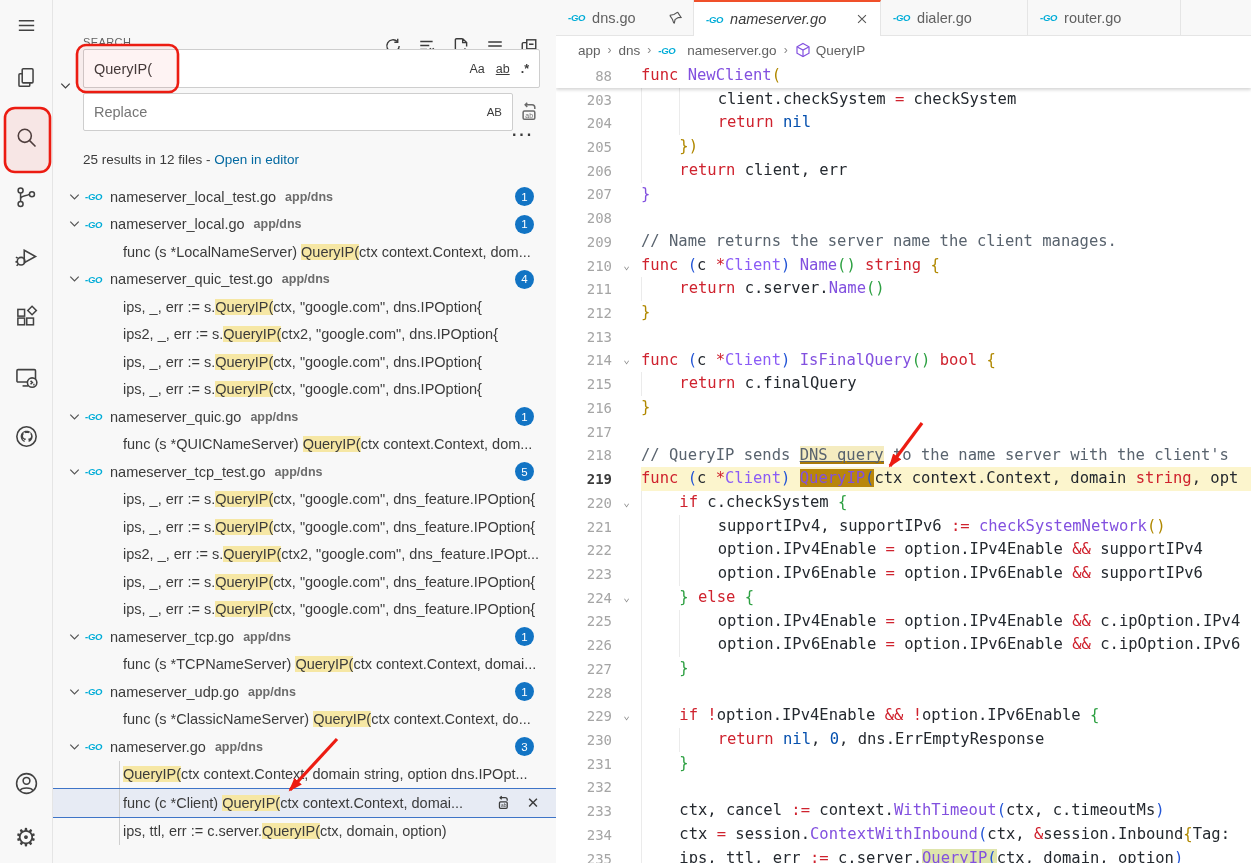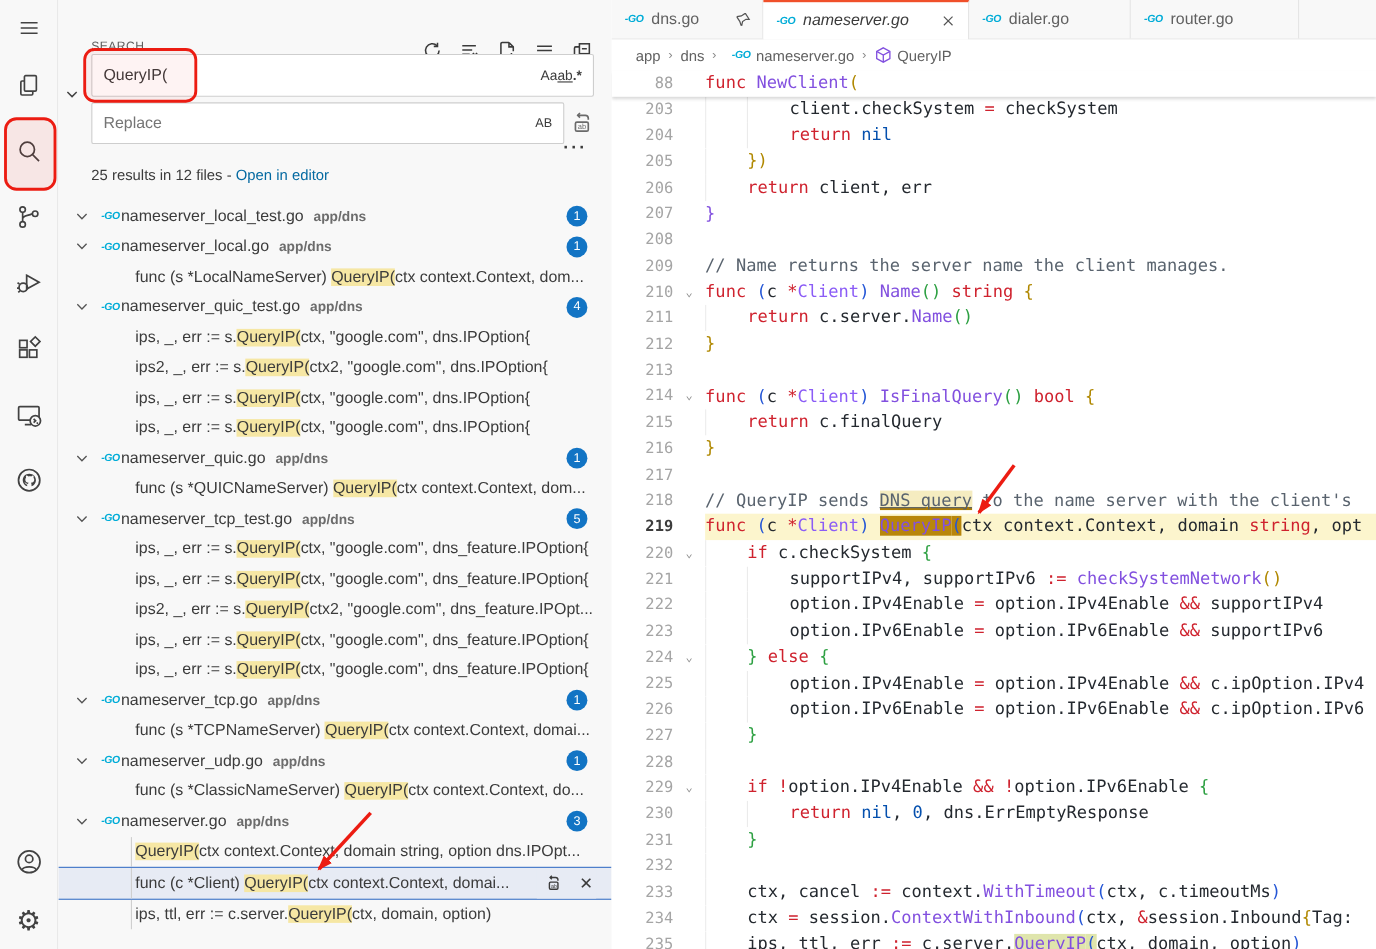--- a/index.html
+++ b/index.html
@@ -22,39 +22,39 @@
   .sb-title{font-size:11px;letter-spacing:.4px;color:#5f5f5f;flex:1;}
   .sb-tools{display:flex;gap:15px;align-items:center;}
   .sb-tools .tico{width:19px;height:19px;display:flex;align-items:center;justify-content:center;}
   .sb-tools svg{stroke:#3b3b3b;fill:none;stroke-width:1.25;}
 
   .tgl-replace{position:absolute;left:5px;top:78px;width:16px;height:16px;color:#424242;}
   .searchbox{position:absolute;top:49px;left:30px;width:455px;height:37px;background:#fff;
              border:1px solid #cecece;border-radius:2px;display:flex;align-items:center;}
   .searchbox input{border:none;outline:none;flex:1;font-size:14.5px;color:#3b3b3b;
              padding:0 6px 0 10px;font-family:"Liberation Sans",sans-serif;background:transparent;}
-  .inbox-icons{display:flex;align-items:center;padding-right:10px;font-size:12.5px;color:#3b3b3b;}
+  .inbox-icons{display:flex;align-items:center;gap:11px;padding-right:10px;font-size:12.5px;color:#3b3b3b;}
   .inbox-icons .oico{cursor:pointer;}
   .ww u{text-decoration-thickness:1px;}
   .replacebox{position:absolute;top:93px;left:30px;width:428px;height:36px;background:#fff;
              border:1px solid #cecece;border-radius:2px;display:flex;align-items:center;}
   .replacebox input{border:none;outline:none;flex:1;font-size:14.5px;color:#818181;
              padding:0 6px 0 10px;font-family:"Liberation Sans",sans-serif;background:transparent;}
   .repl-all{position:absolute;top:100px;left:466px;width:22px;height:22px;opacity:.75;}
   .more-dots{position:absolute;top:126px;right:22px;font-size:16px;letter-spacing:2px;color:#3b3b3b;font-weight:700;}
   .summary{position:absolute;top:152px;left:30px;font-size:13.5px;color:#3b3b3b;}
   .summary a{color:#0369a1;text-decoration:none;}
 
   
   .tree{position:absolute;top:183px;left:0;right:0;bottom:0;overflow:hidden;}
   .trow{height:27.5px;display:flex;align-items:center;white-space:nowrap;overflow:hidden;position:relative;font-size:14.5px;color:#3b3b3b;}
   .frow{padding-left:14px;}
   .frow .chev{width:18px;height:16px;flex:0 0 18px;color:#555;}
   .goico{font-style:italic;font-weight:800;font-size:9.5px;color:#00acd7;letter-spacing:-.3px;
-         flex:0 0 24px;text-align:right;}
+         flex:0 0 24px;text-align:left;}
   .goico::before{content:"-";font-weight:800;}
   .fname{margin-left:1px;}
   .fdir{margin-left:9px;font-size:12.5px;color:#6c6c6c;font-weight:bold;}
   .badge{position:absolute;right:22px;top:4px;width:19px;height:19px;border-radius:50%;
          background:#1274c4;color:#fff;font-size:11.5px;display:flex;align-items:center;justify-content:center;}
   .mrow{padding-left:70px;}
   .mrow.guided::before{content:"";position:absolute;left:66px;top:0;bottom:0;border-left:1px solid #cfcfcf;}
   .hlm{background:#f6e7a4;}
   .mrow.sel{background:#e7ebf4;border-top:1px solid #3e74c7;border-bottom:1px solid #3e74c7;}
   .sel-icons{position:absolute;right:14px;top:0;bottom:0;display:flex;align-items:center;gap:12px;background:#e7ebf4;padding-left:6px;}

